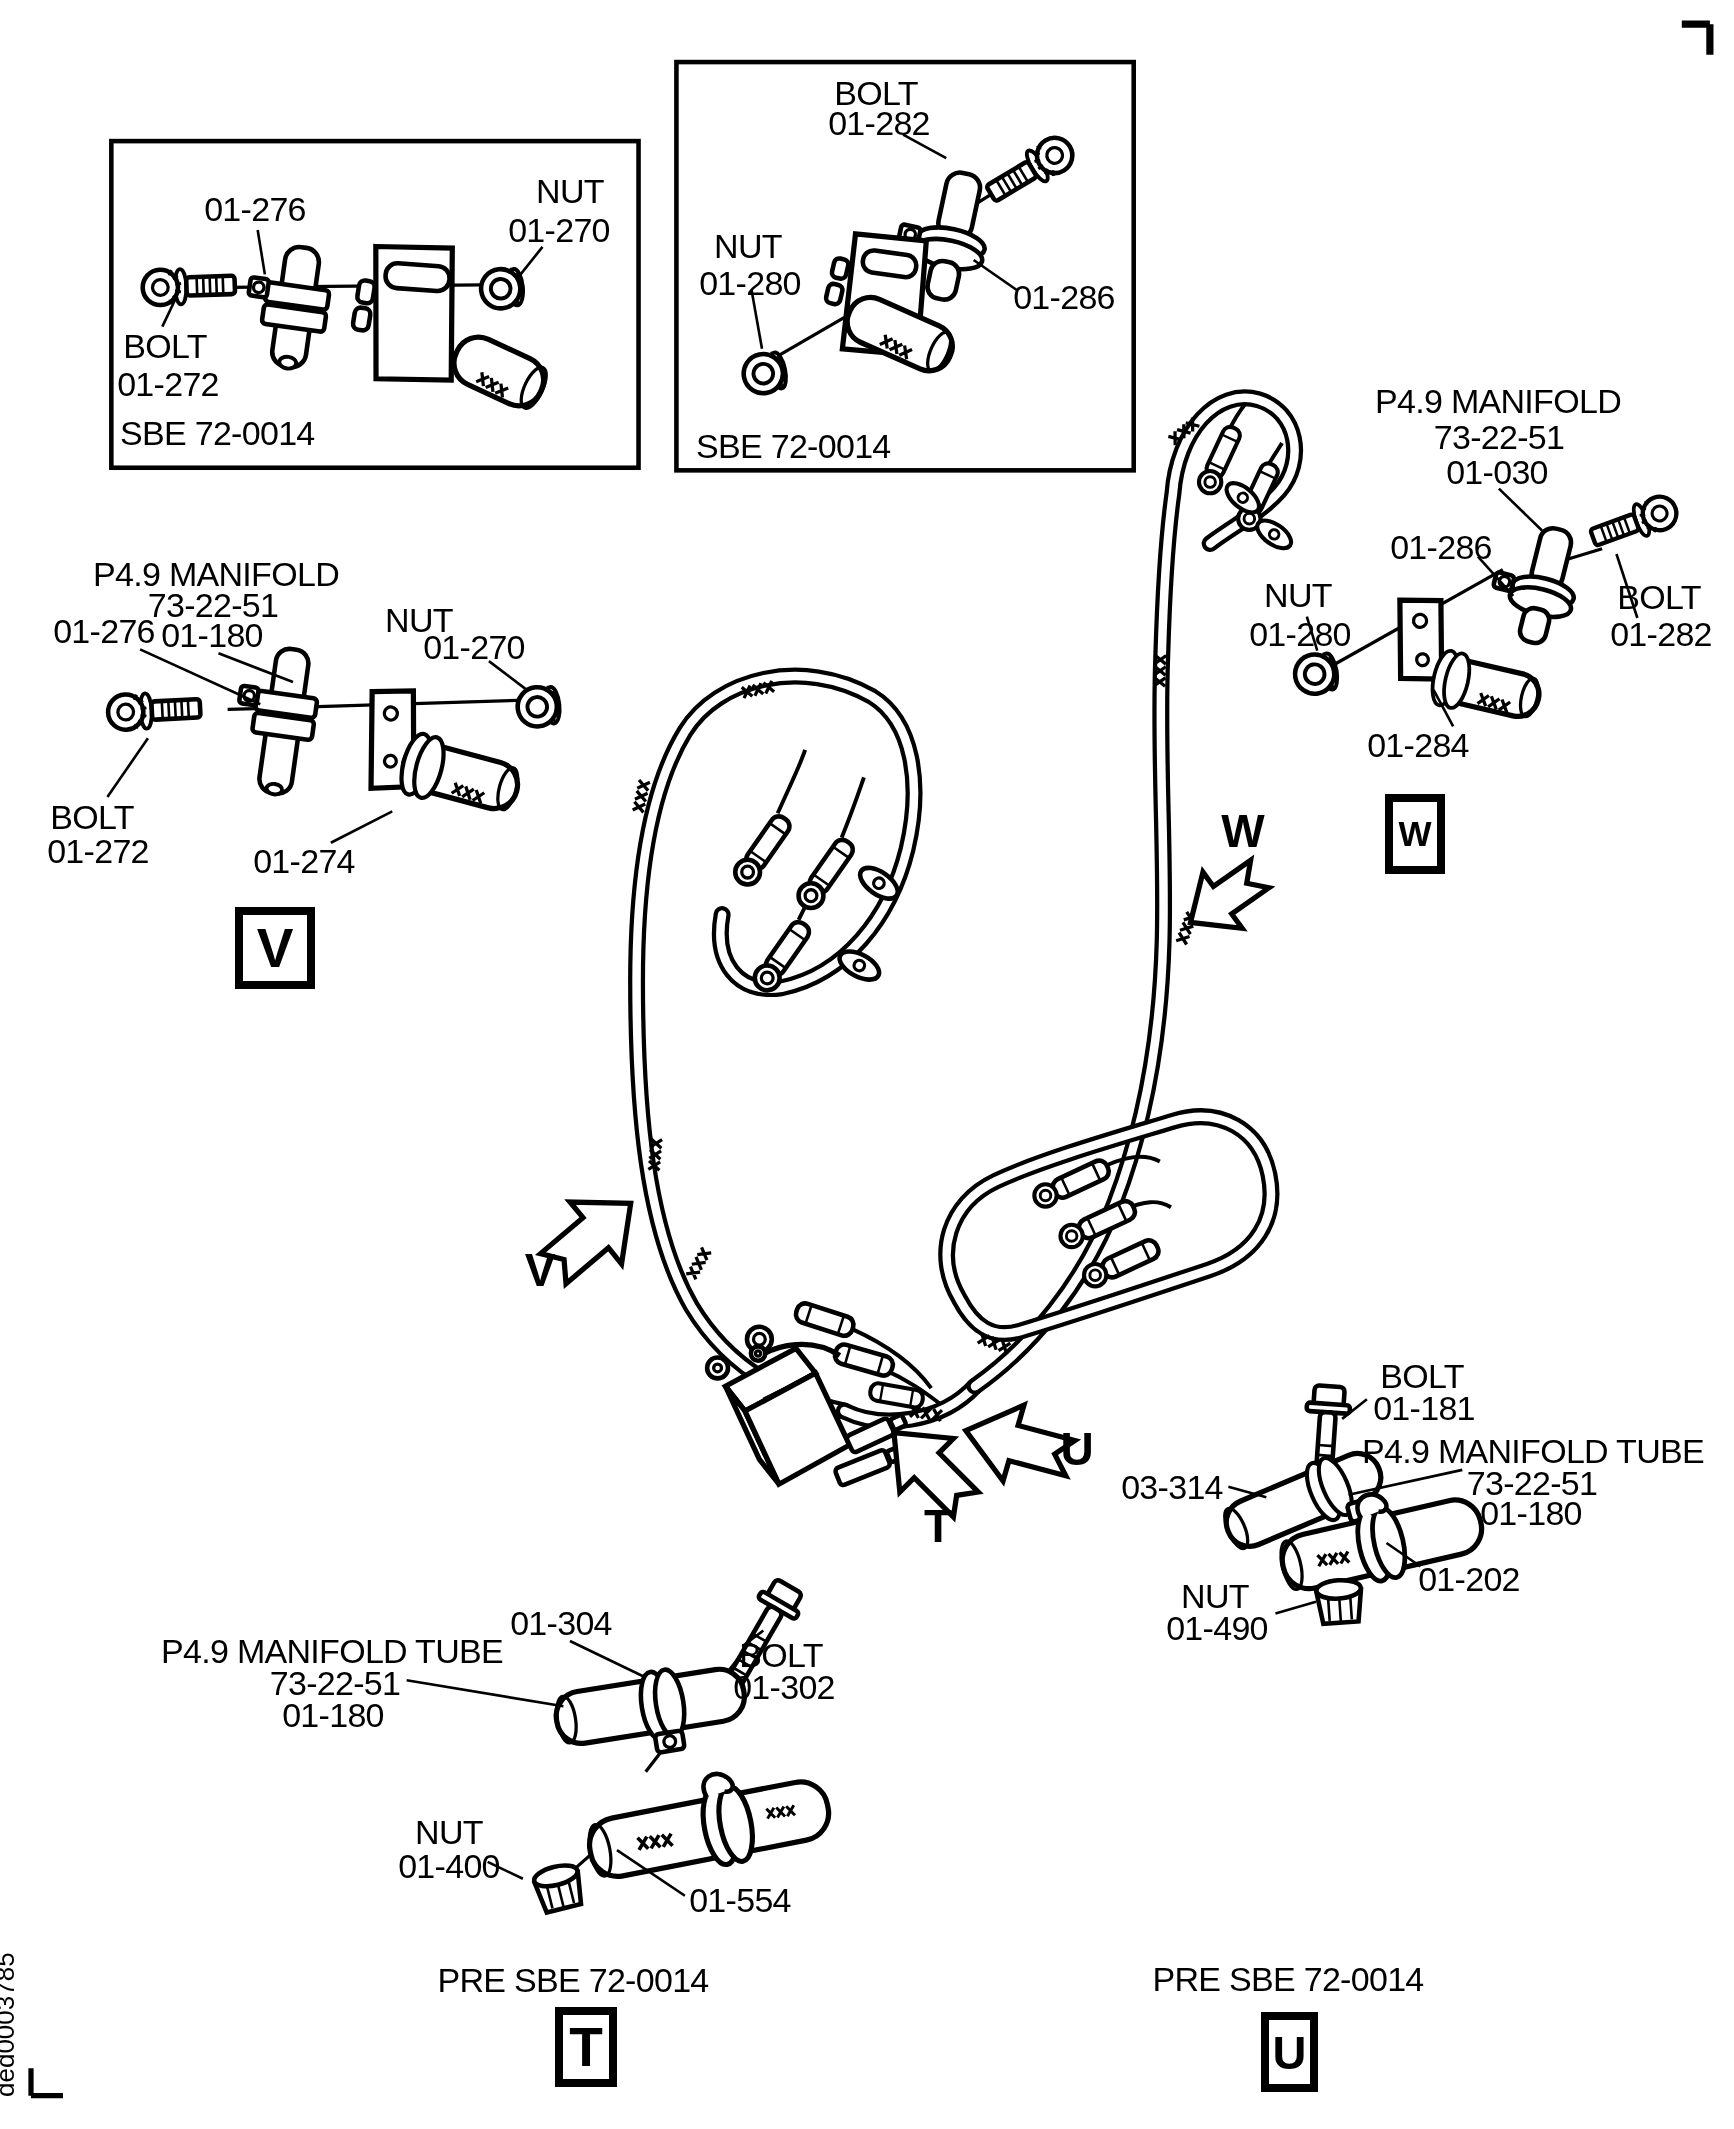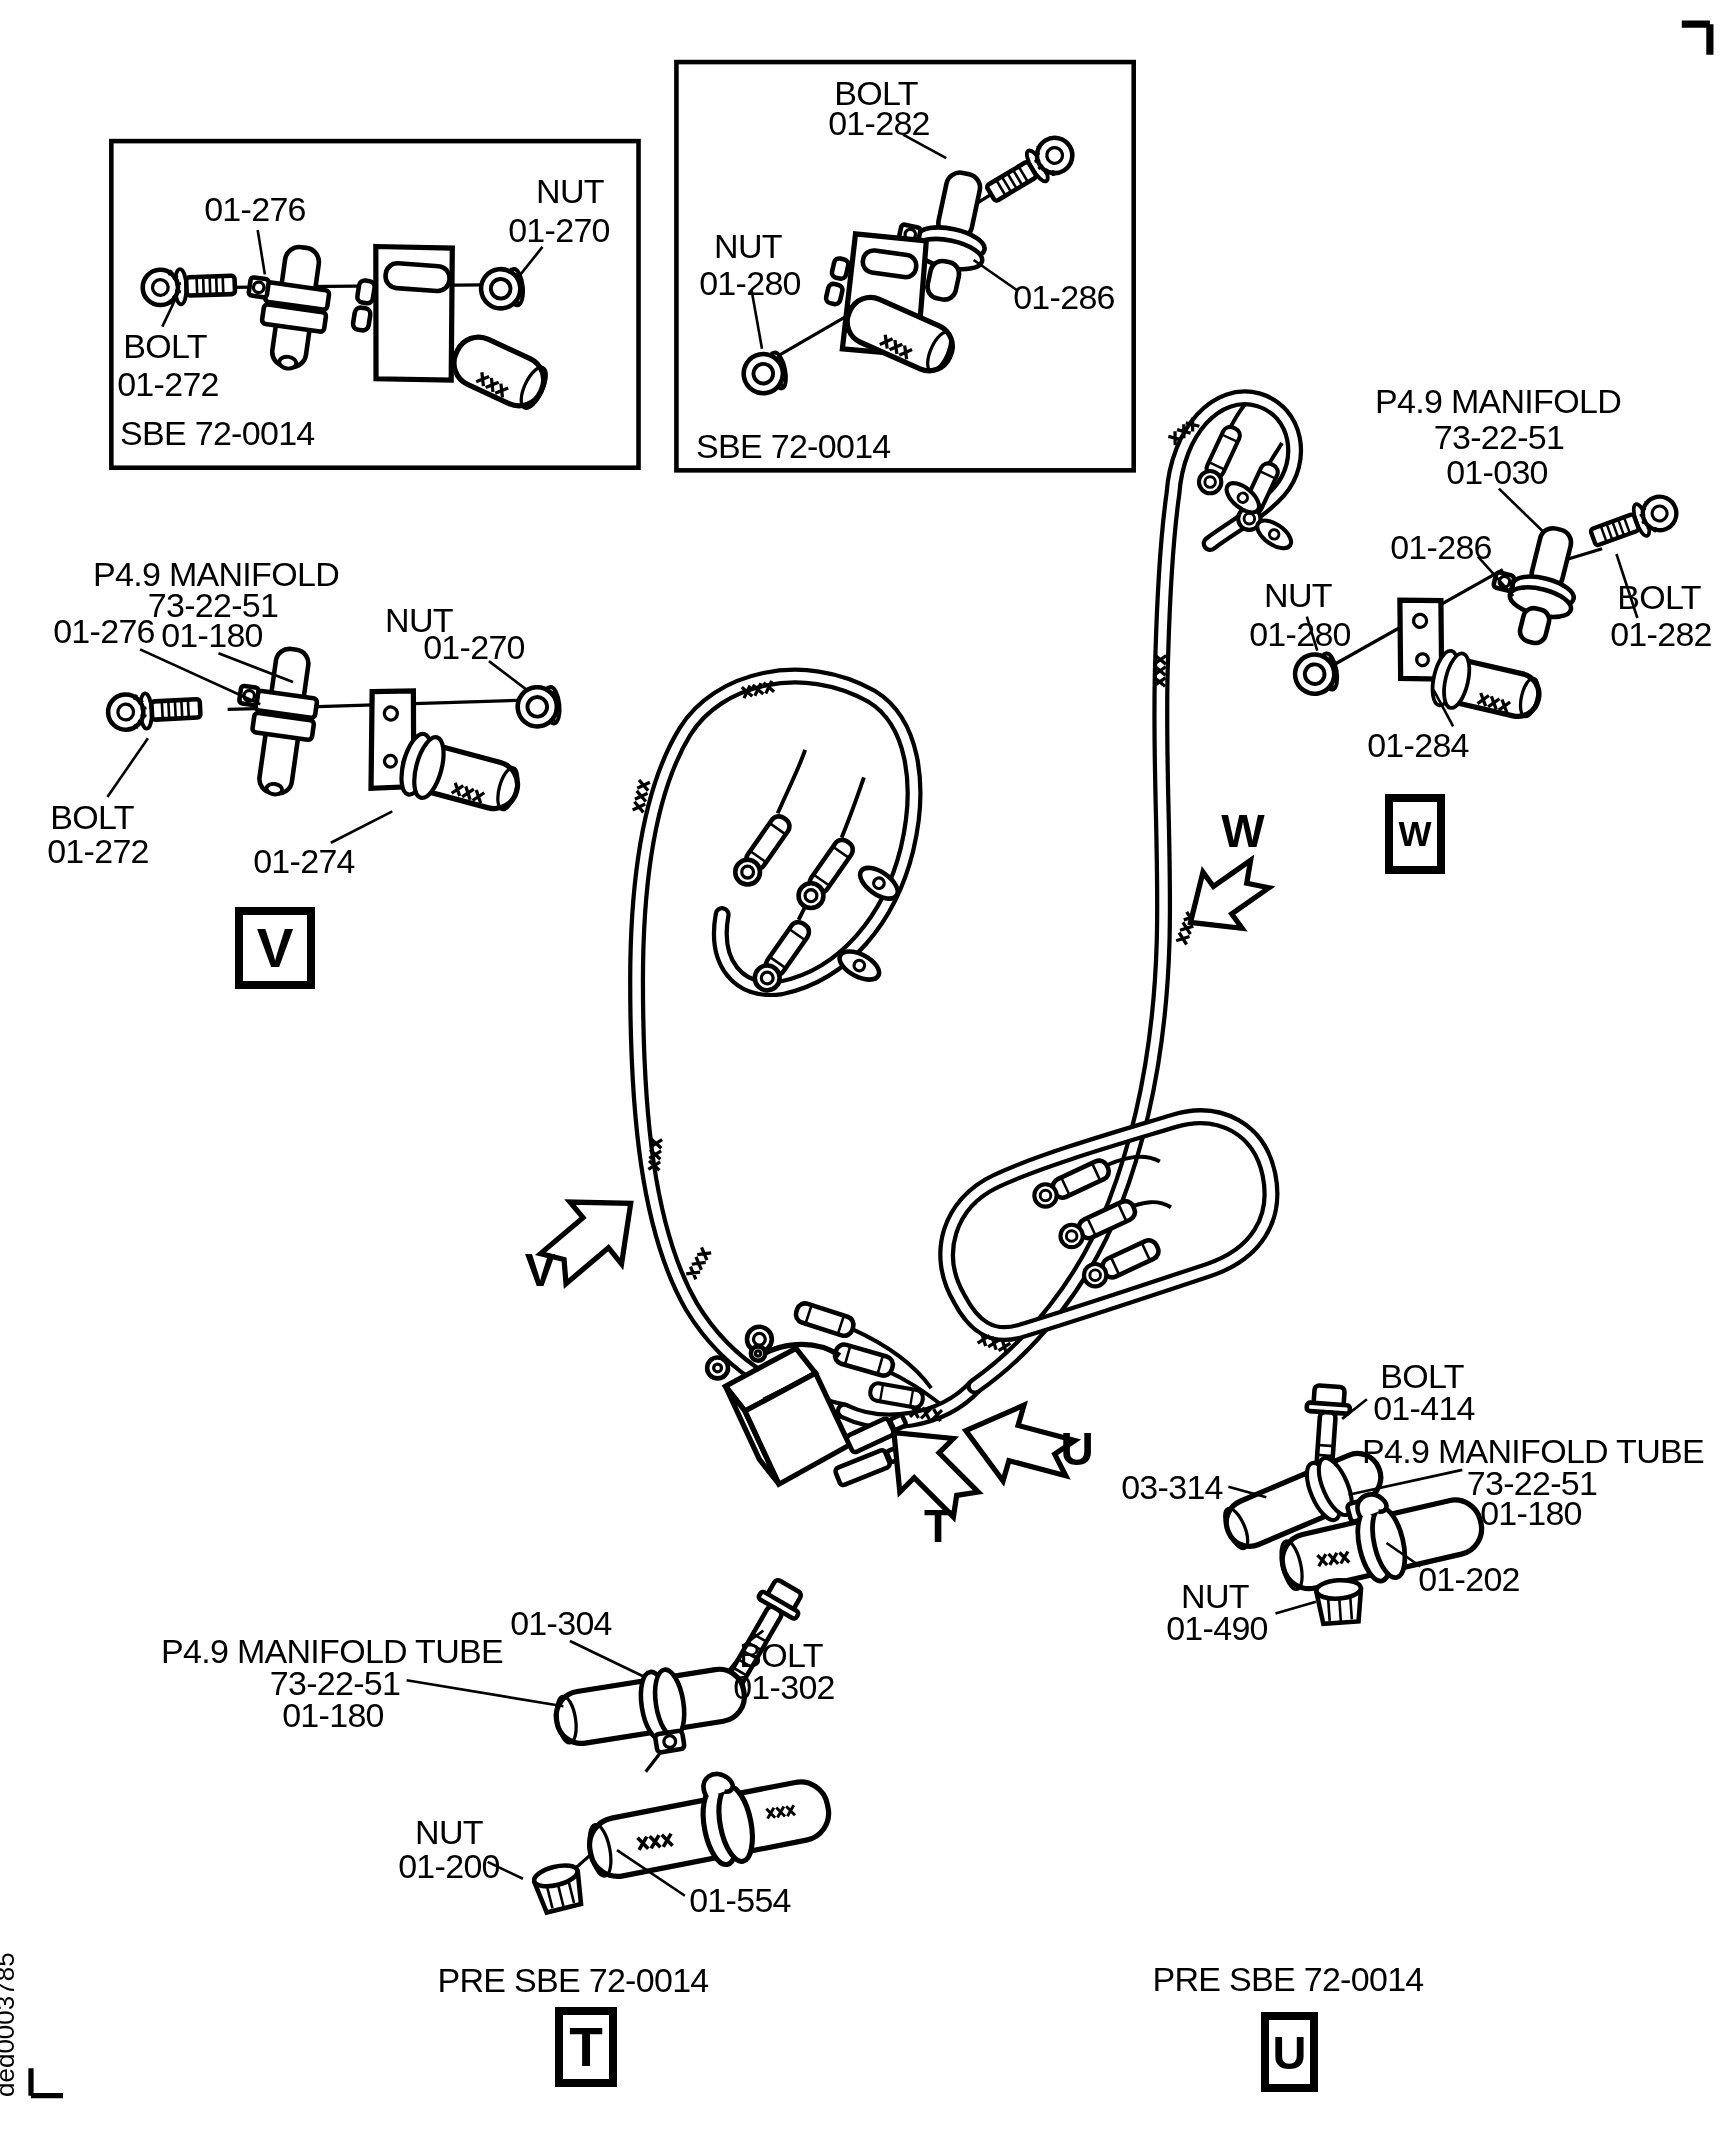--- a/index.html
+++ b/index.html
@@ -418,30 +418,30 @@
   <span>W</span>
 </div>
 
 <div class="lbl" style="left:561px;top:1607px">01-304</div>
 <div class="lbl" style="left:781px;top:1639px">BOLT</div>
 <div class="lbl" style="left:784px;top:1671px">01-302</div>
 <div class="lbl" style="left:332px;top:1635px">P4.9 MANIFOLD TUBE</div>
 <div class="lbl" style="left:335px;top:1667px">73-22-51</div>
 <div class="lbl" style="left:333px;top:1699px">01-180</div>
 <div class="lbl" style="left:449px;top:1816px">NUT</div>
-<div class="lbl" style="left:449px;top:1850px">01-200</div>
+<div class="lbl" style="left:449px;top:1850px">01-400</div>
 <div class="lbl" style="left:740px;top:1884px">01-554</div>
 <div class="lbl" style="left:573px;top:1964px">PRE SBE 72-0014</div>
 <div class="big-letter" style="left:938px;top:1503px">T</div>
 <div class="letter-box" style="left:555px;top:2007px;width:62px;height:80px;font-size:55px">
   <span>T</span>
 </div>
 
 <div class="lbl" style="left:1422px;top:1360px">BOLT</div>
-<div class="lbl" style="left:1424px;top:1392px">01-414</div>
+<div class="lbl" style="left:1424px;top:1392px">01-181</div>
 <div class="lbl" style="left:1533px;top:1435px">P4.9 MANIFOLD TUBE</div>
 <div class="lbl" style="left:1532px;top:1467px">73-22-51</div>
 <div class="lbl" style="left:1531px;top:1497px">01-180</div>
 <div class="lbl" style="left:1172px;top:1471px">03-314</div>
 <div class="lbl" style="left:1469px;top:1563px">01-202</div>
 <div class="lbl" style="left:1215px;top:1580px">NUT</div>
 <div class="lbl" style="left:1217px;top:1612px">01-490</div>
 <div class="lbl" style="left:1288px;top:1963px">PRE SBE 72-0014</div>
 <div class="big-letter" style="left:1077px;top:1426px">U</div>
 <div class="letter-box" style="left:1261px;top:2012px;width:57px;height:80px;font-size:47px">

